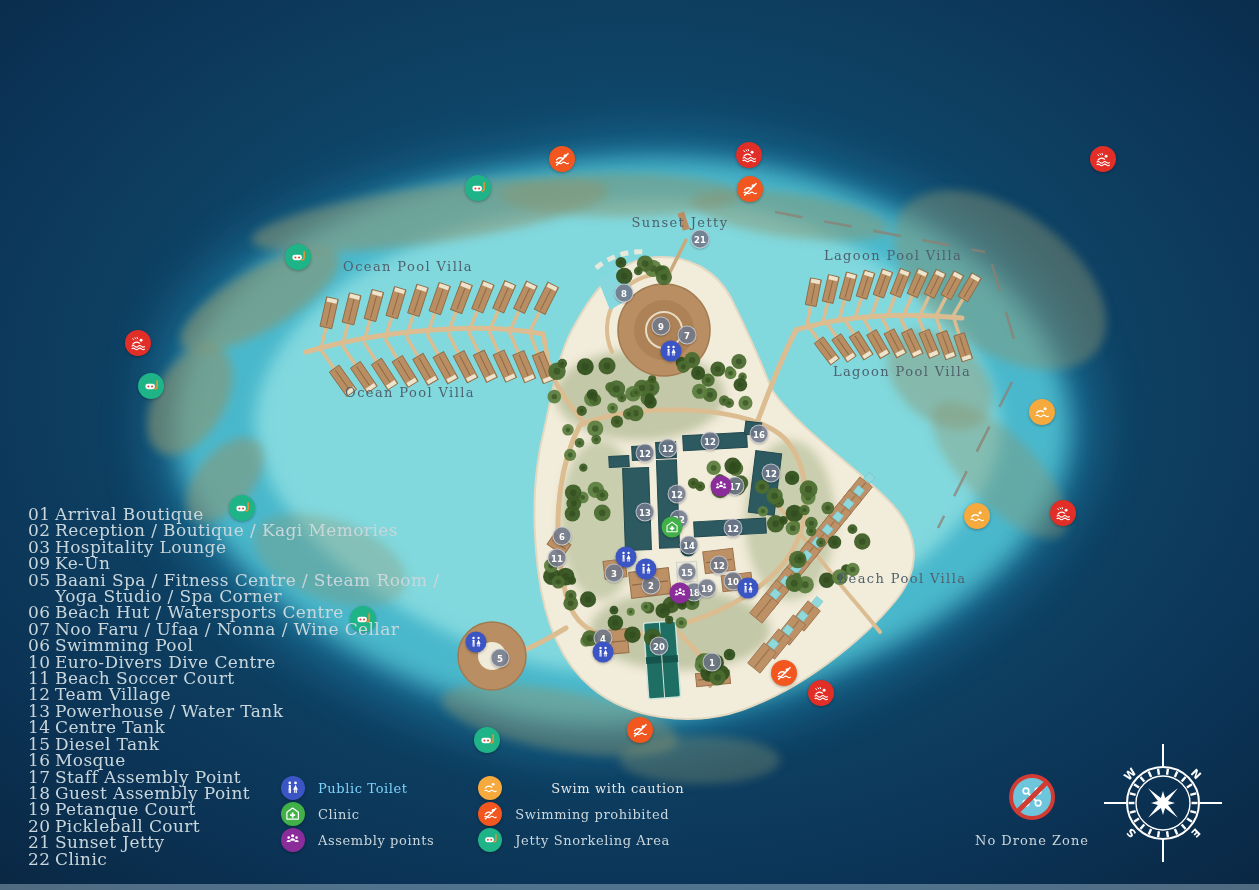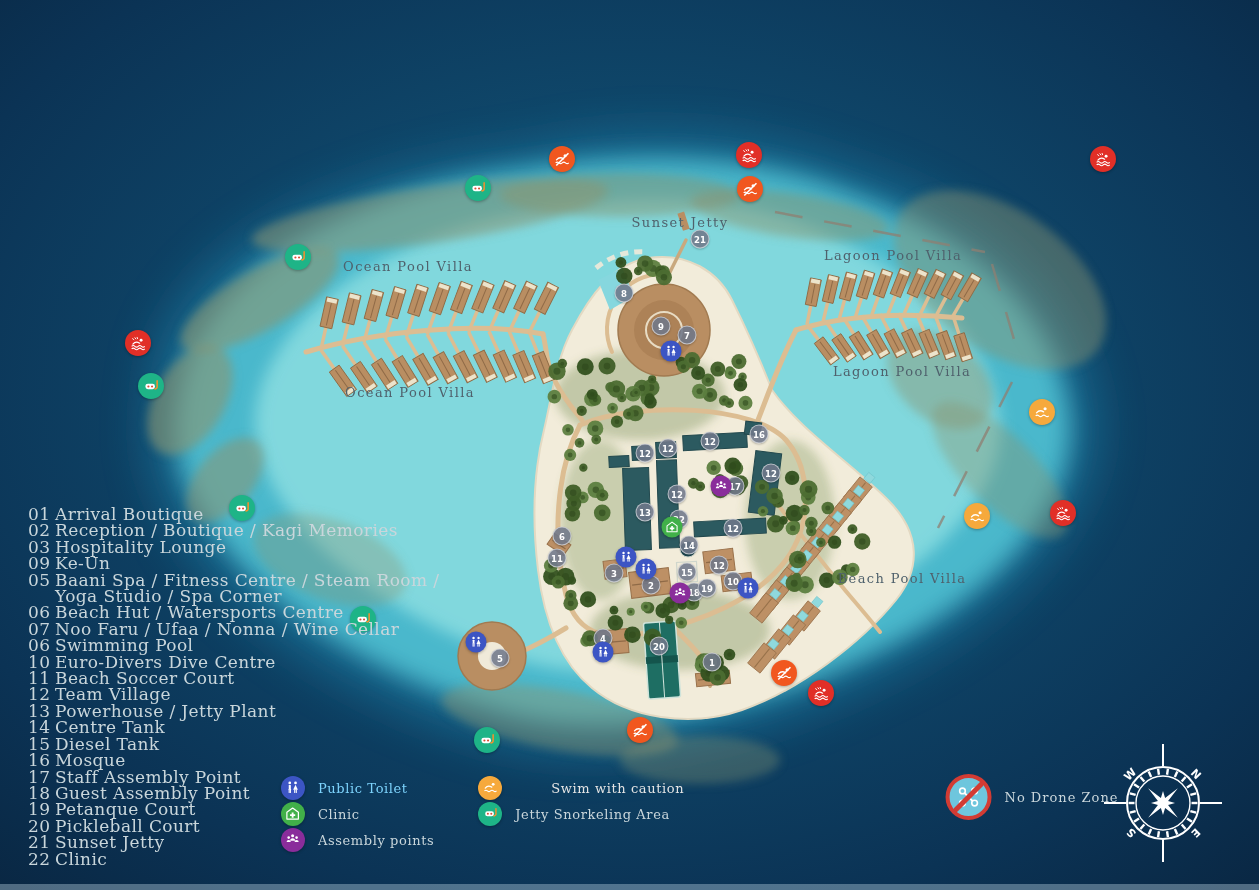--- a/index.html
+++ b/index.html
@@ -24,21 +24,21 @@
   .lg-row{display:flex;}
   .lg-num{width:27px;flex:none;}
   #key{position:absolute;left:281px;top:776px;z-index:4;display:flex;gap:44px;}
   .key-col{display:flex;flex-direction:column;gap:2px;}
   .key-row{display:flex;align-items:center;gap:13px;height:24px;}
   .key-icon{width:24px;height:24px;border-radius:50%;flex:none;display:flex;
     align-items:center;justify-content:center;box-shadow:0 1px 3px rgba(0,0,0,.3);}
   .key-icon svg{width:72%;height:72%;}
   .key-label{font-size:13px;letter-spacing:.6px;}
   #no-drone{position:absolute;left:1032px;top:774px;z-index:4;transform:translateX(-50%);
-    display:flex;flex-direction:row;align-items:center;gap:13px;}
+    display:flex;flex-direction:column;align-items:center;gap:13px;}
   #nd-badge{position:relative;width:46px;height:46px;border-radius:50%;
     box-sizing:border-box;display:flex;align-items:center;justify-content:center;}
   #nd-badge svg{width:26px;height:26px;}
   #nd-slash{position:absolute;left:50%;top:50%;width:5px;height:40px;
     transform:translate(-50%,-50%) rotate(45deg);border-radius:2px;}
   #nd-label{font-size:13px;letter-spacing:1px;}
   #bottom-strip{position:absolute;left:0;bottom:0;width:100%;height:6px;z-index:5;
     background:rgba(195,218,231,.38);}
 </style>
 </head>
@@ -1098,21 +1098,21 @@
       </div>
       <div class="lg-row">
         <span class="lg-num">12</span>
         <div>
           <div>Team Village</div>
         </div>
       </div>
       <div class="lg-row">
         <span class="lg-num">13</span>
         <div>
-          <div>Powerhouse / Jetty Plant</div>
+          <div>Powerhouse / Water Tank</div>
         </div>
       </div>
       <div class="lg-row">
         <span class="lg-num">14</span>
         <div>
           <div>Centre Tank</div>
         </div>
       </div>
       <div class="lg-row">
         <span class="lg-num">15</span>
@@ -1194,20 +1194,28 @@
       <div class="key-col">
         <div class="key-row">
           <div class="key-icon" style="background: rgb(246, 169, 60);">
             <svg viewBox="0 0 24 24">
               <use href="#ic-swim"></use>
             </svg>
           </div>
           <span class="key-label" style="color: #e5e5e5; margin-left: 36px;">Swim with caution</span>
         </div>
         <div class="key-row">
+          <div class="key-icon" style="background: rgb(241, 87, 31);">
+            <svg viewBox="0 0 24 24">
+              <use href="#ic-nswim"></use>
+            </svg>
+          </div>
+          <span class="key-label" style="color: rgb(201, 214, 219);">Swimming prohibited</span>
+        </div>
+        <div class="key-row">
           <div class="key-icon" style="background: rgb(30, 180, 135);">
             <svg viewBox="0 0 24 24">
               <use href="#ic-snork"></use>
             </svg>
           </div>
           <span class="key-label" style="color: rgb(201, 214, 219);">Jetty Snorkeling Area</span>
         </div>
       </div>
     </div>
 

